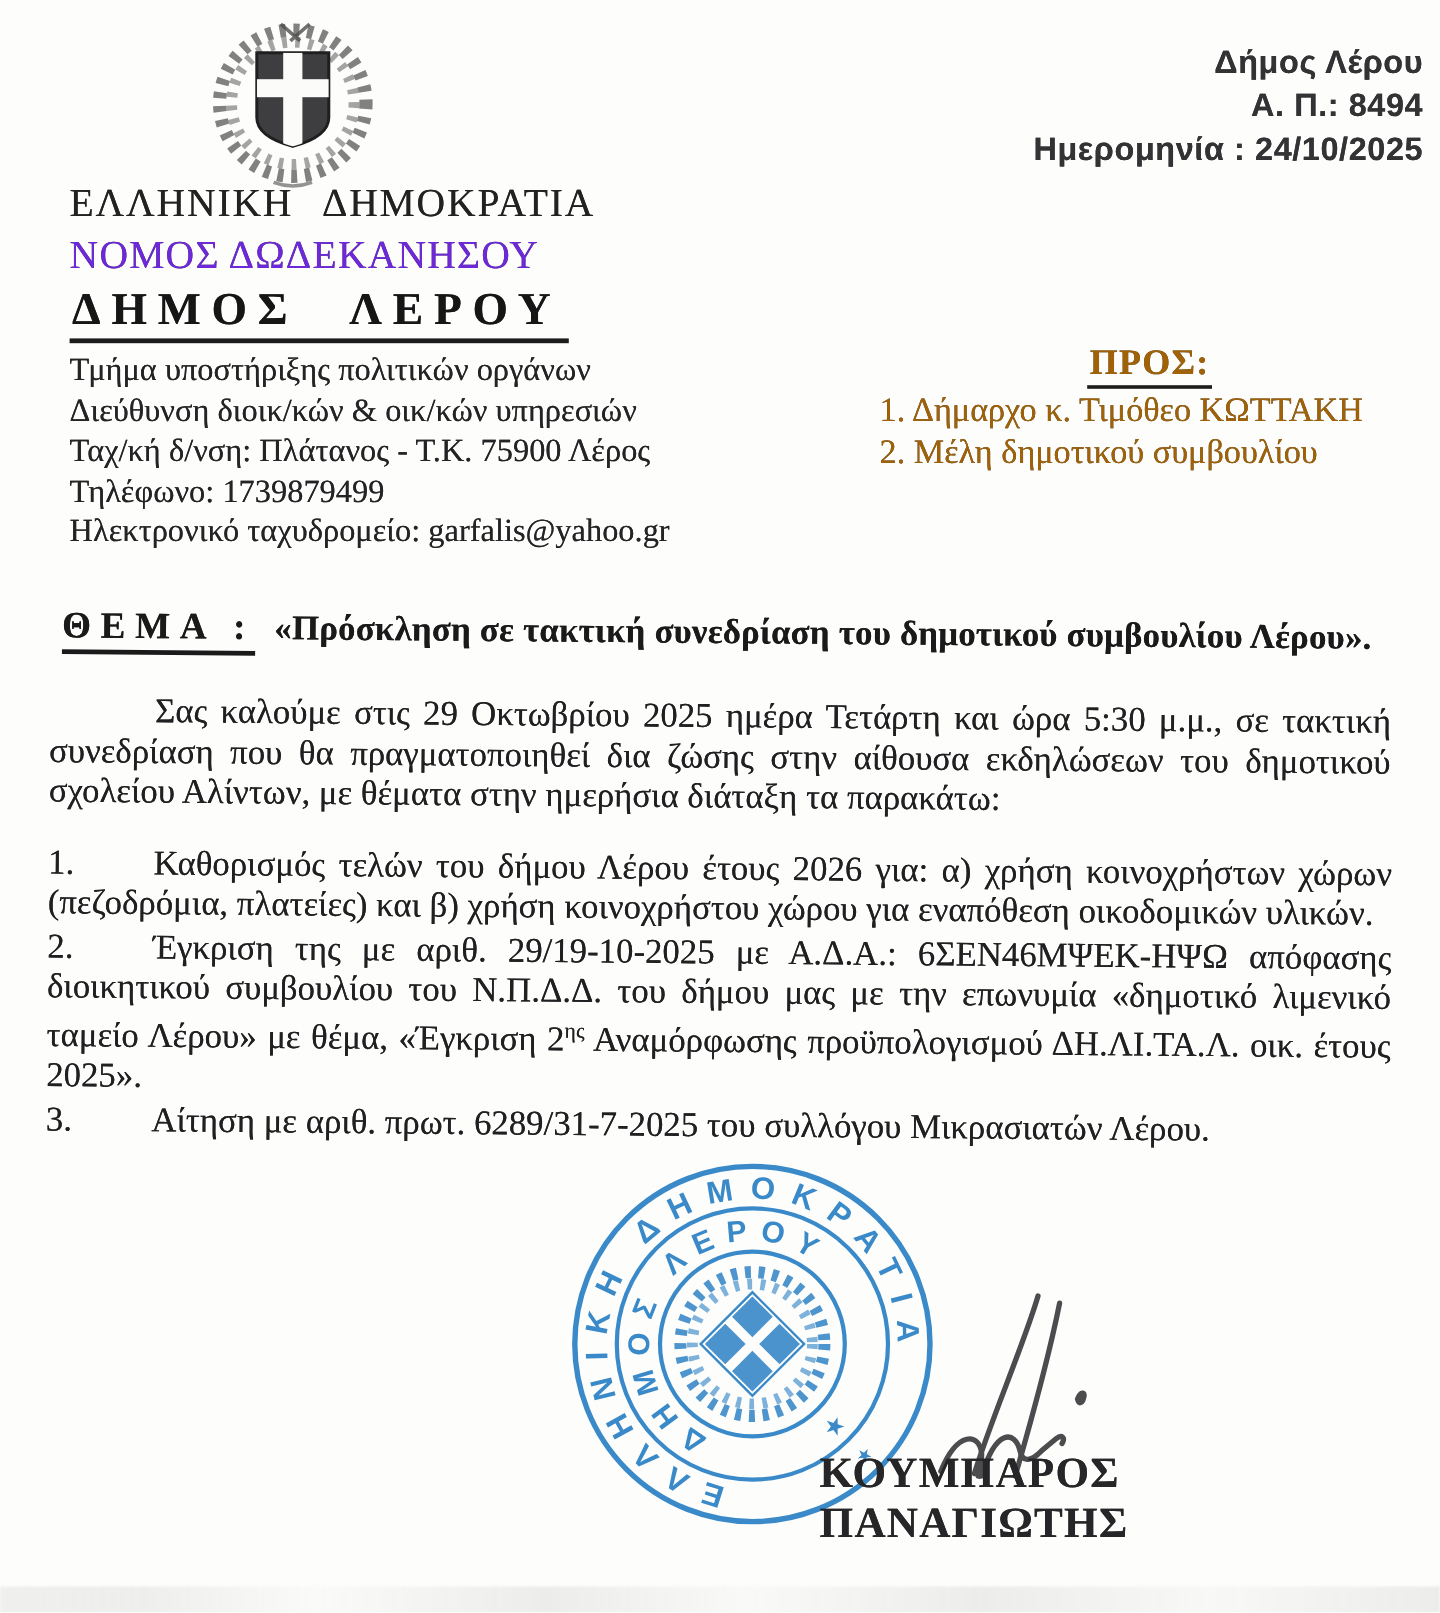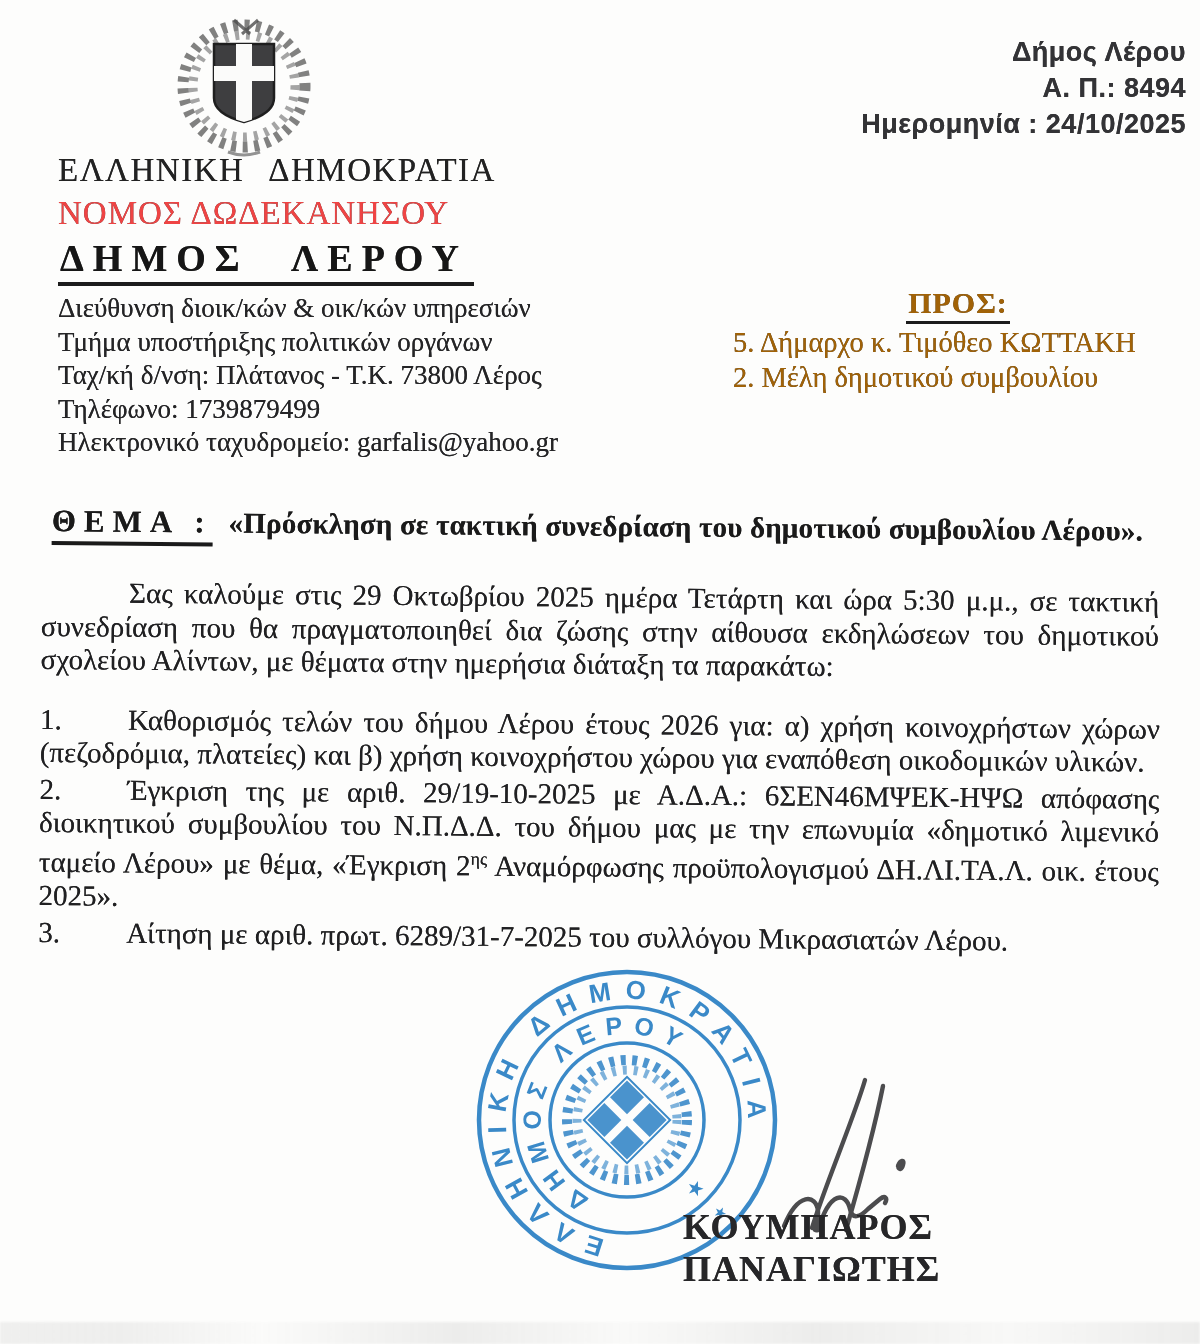--- a/index.html
+++ b/index.html
@@ -16,21 +16,21 @@
     font-family:"Liberation Sans", sans-serif;font-weight:bold;
     font-size:27px;line-height:36px;color:#333336;letter-spacing:.5px;
   }
 
   
   .emblem{position:absolute;left:168px;top:14px;}
 
   
   .letterhead{position:absolute;left:58px;top:148px;width:560px;}
   .lh-country{font-size:33px;letter-spacing:1.5px;word-spacing:16px;line-height:44px;color:#222;}
-  .lh-prefecture{font-size:33px;letter-spacing:1px;line-height:43px;color:#ef4444;}
+  .lh-prefecture{font-size:33px;letter-spacing:1px;line-height:43px;color:#6d28d9;}
   .lh-municipality{
     display:inline-block;font-size:38px;font-weight:bold;letter-spacing:9px;word-spacing:26px;
     line-height:44px;color:#161616;border-bottom:4px solid #1c1c1c;padding:0 6px 2px 2px;margin-top:1px;
   }
   .lh-dept{margin-top:6px;font-size:27px;line-height:33.6px;color:#242426;}
 
   
   .recipients{position:absolute;left:733px;top:286px;width:450px;font-size:28.5px;color:#a16207;}
   .rec-head-row{text-align:center;margin-bottom:2px;}
   .rec-label{
@@ -113,33 +113,33 @@
         <rect x="-32" y="-16" width="64" height="15" fill="#fbfbfa"></rect>
       </g>
     </g>
   </svg>
 
   <div class="letterhead scan-text">
     <div class="lh-country">ΕΛΛΗΝΙΚΗ ΔΗΜΟΚΡΑΤΙΑ</div>
     <div class="lh-prefecture">ΝΟΜΟΣ ΔΩΔΕΚΑΝΗΣΟΥ</div>
     <div><span class="lh-municipality">ΔΗΜΟΣ ΛΕΡΟΥ</span></div>
     <div class="lh-dept">
+      <div>Τμήμα υποστήριξης πολιτικών οργάνων</div>
       <div>Διεύθυνση διοικ/κών &amp; οικ/κών υπηρεσιών</div>
-      <div>Τμήμα υποστήριξης πολιτικών οργάνων</div>
-      <div>Ταχ/κή δ/νση: Πλάτανος - Τ.Κ. 73800 Λέρος</div>
+      <div>Ταχ/κή δ/νση: Πλάτανος - Τ.Κ. 75900 Λέρος</div>
       <div>Τηλέφωνο: 1739879499</div>
       <div>Ηλεκτρονικό ταχυδρομείο: garfalis@yahoo.gr</div>
     </div>
   </div>
 
   <div class="recipients scan-text">
     <div class="rec-head-row">
       <span class="rec-label">ΠΡΟΣ:</span>
     </div>
-    <div class="rec-item">5. Δήμαρχο κ. Τιμόθεο ΚΩΤΤΑΚΗ</div>
+    <div class="rec-item">1. Δήμαρχο κ. Τιμόθεο ΚΩΤΤΑΚΗ</div>
     <div class="rec-item">2. Μέλη δημοτικού συμβουλίου</div>
   </div>
 
   <div class="tilt">
 
     <div class="subject scan-text">
       <span class="subject-label">ΘΕΜΑ :</span><span class="subject-text">«Πρόσκληση σε τακτική συνεδρίαση του δημοτικού συμβουλίου Λέρου».</span>
     </div>
 
     <div class="body-par scan-text">Σας καλούμε στις 29 Οκτωβρίου 2025 ημέρα Τετάρτη και ώρα 5:30 μ.μ., σε τακτική συνεδρίαση που θα πραγματοποιηθεί δια ζώσης στην αίθουσα εκδηλώσεων του δημοτικού σχολείου Αλίντων, με θέματα στην ημερήσια διάταξη τα παρακάτω:</div>

